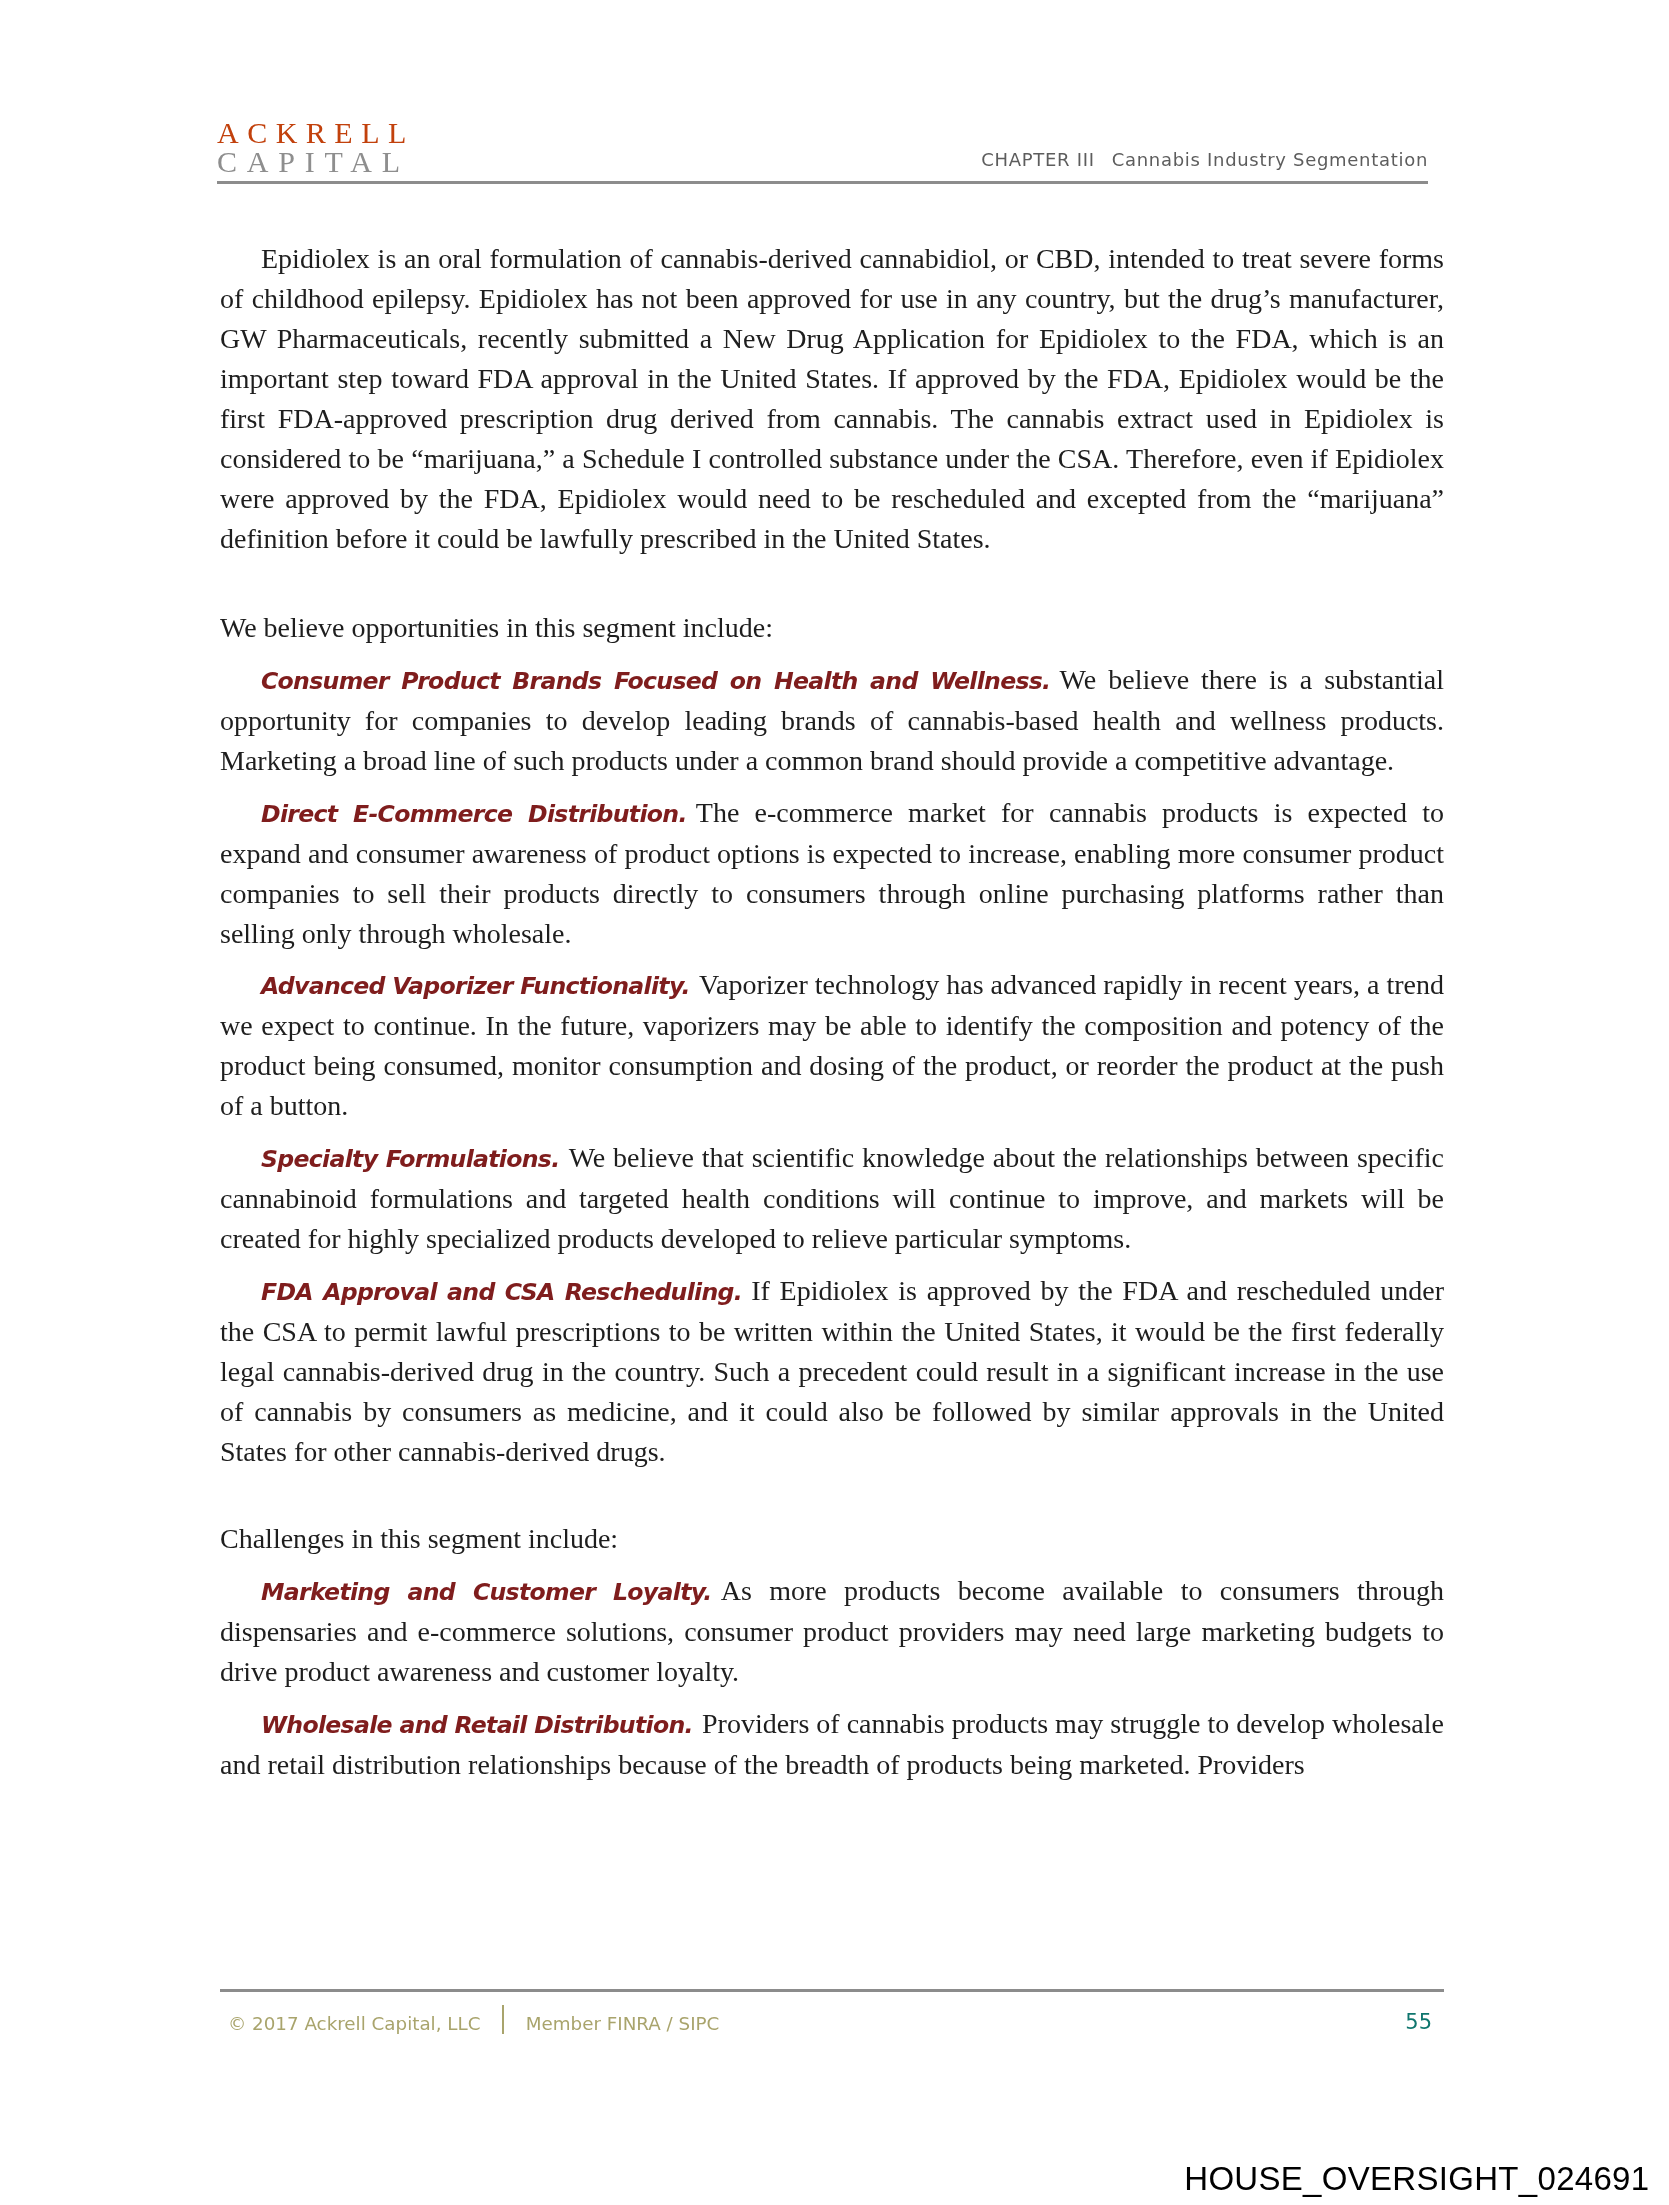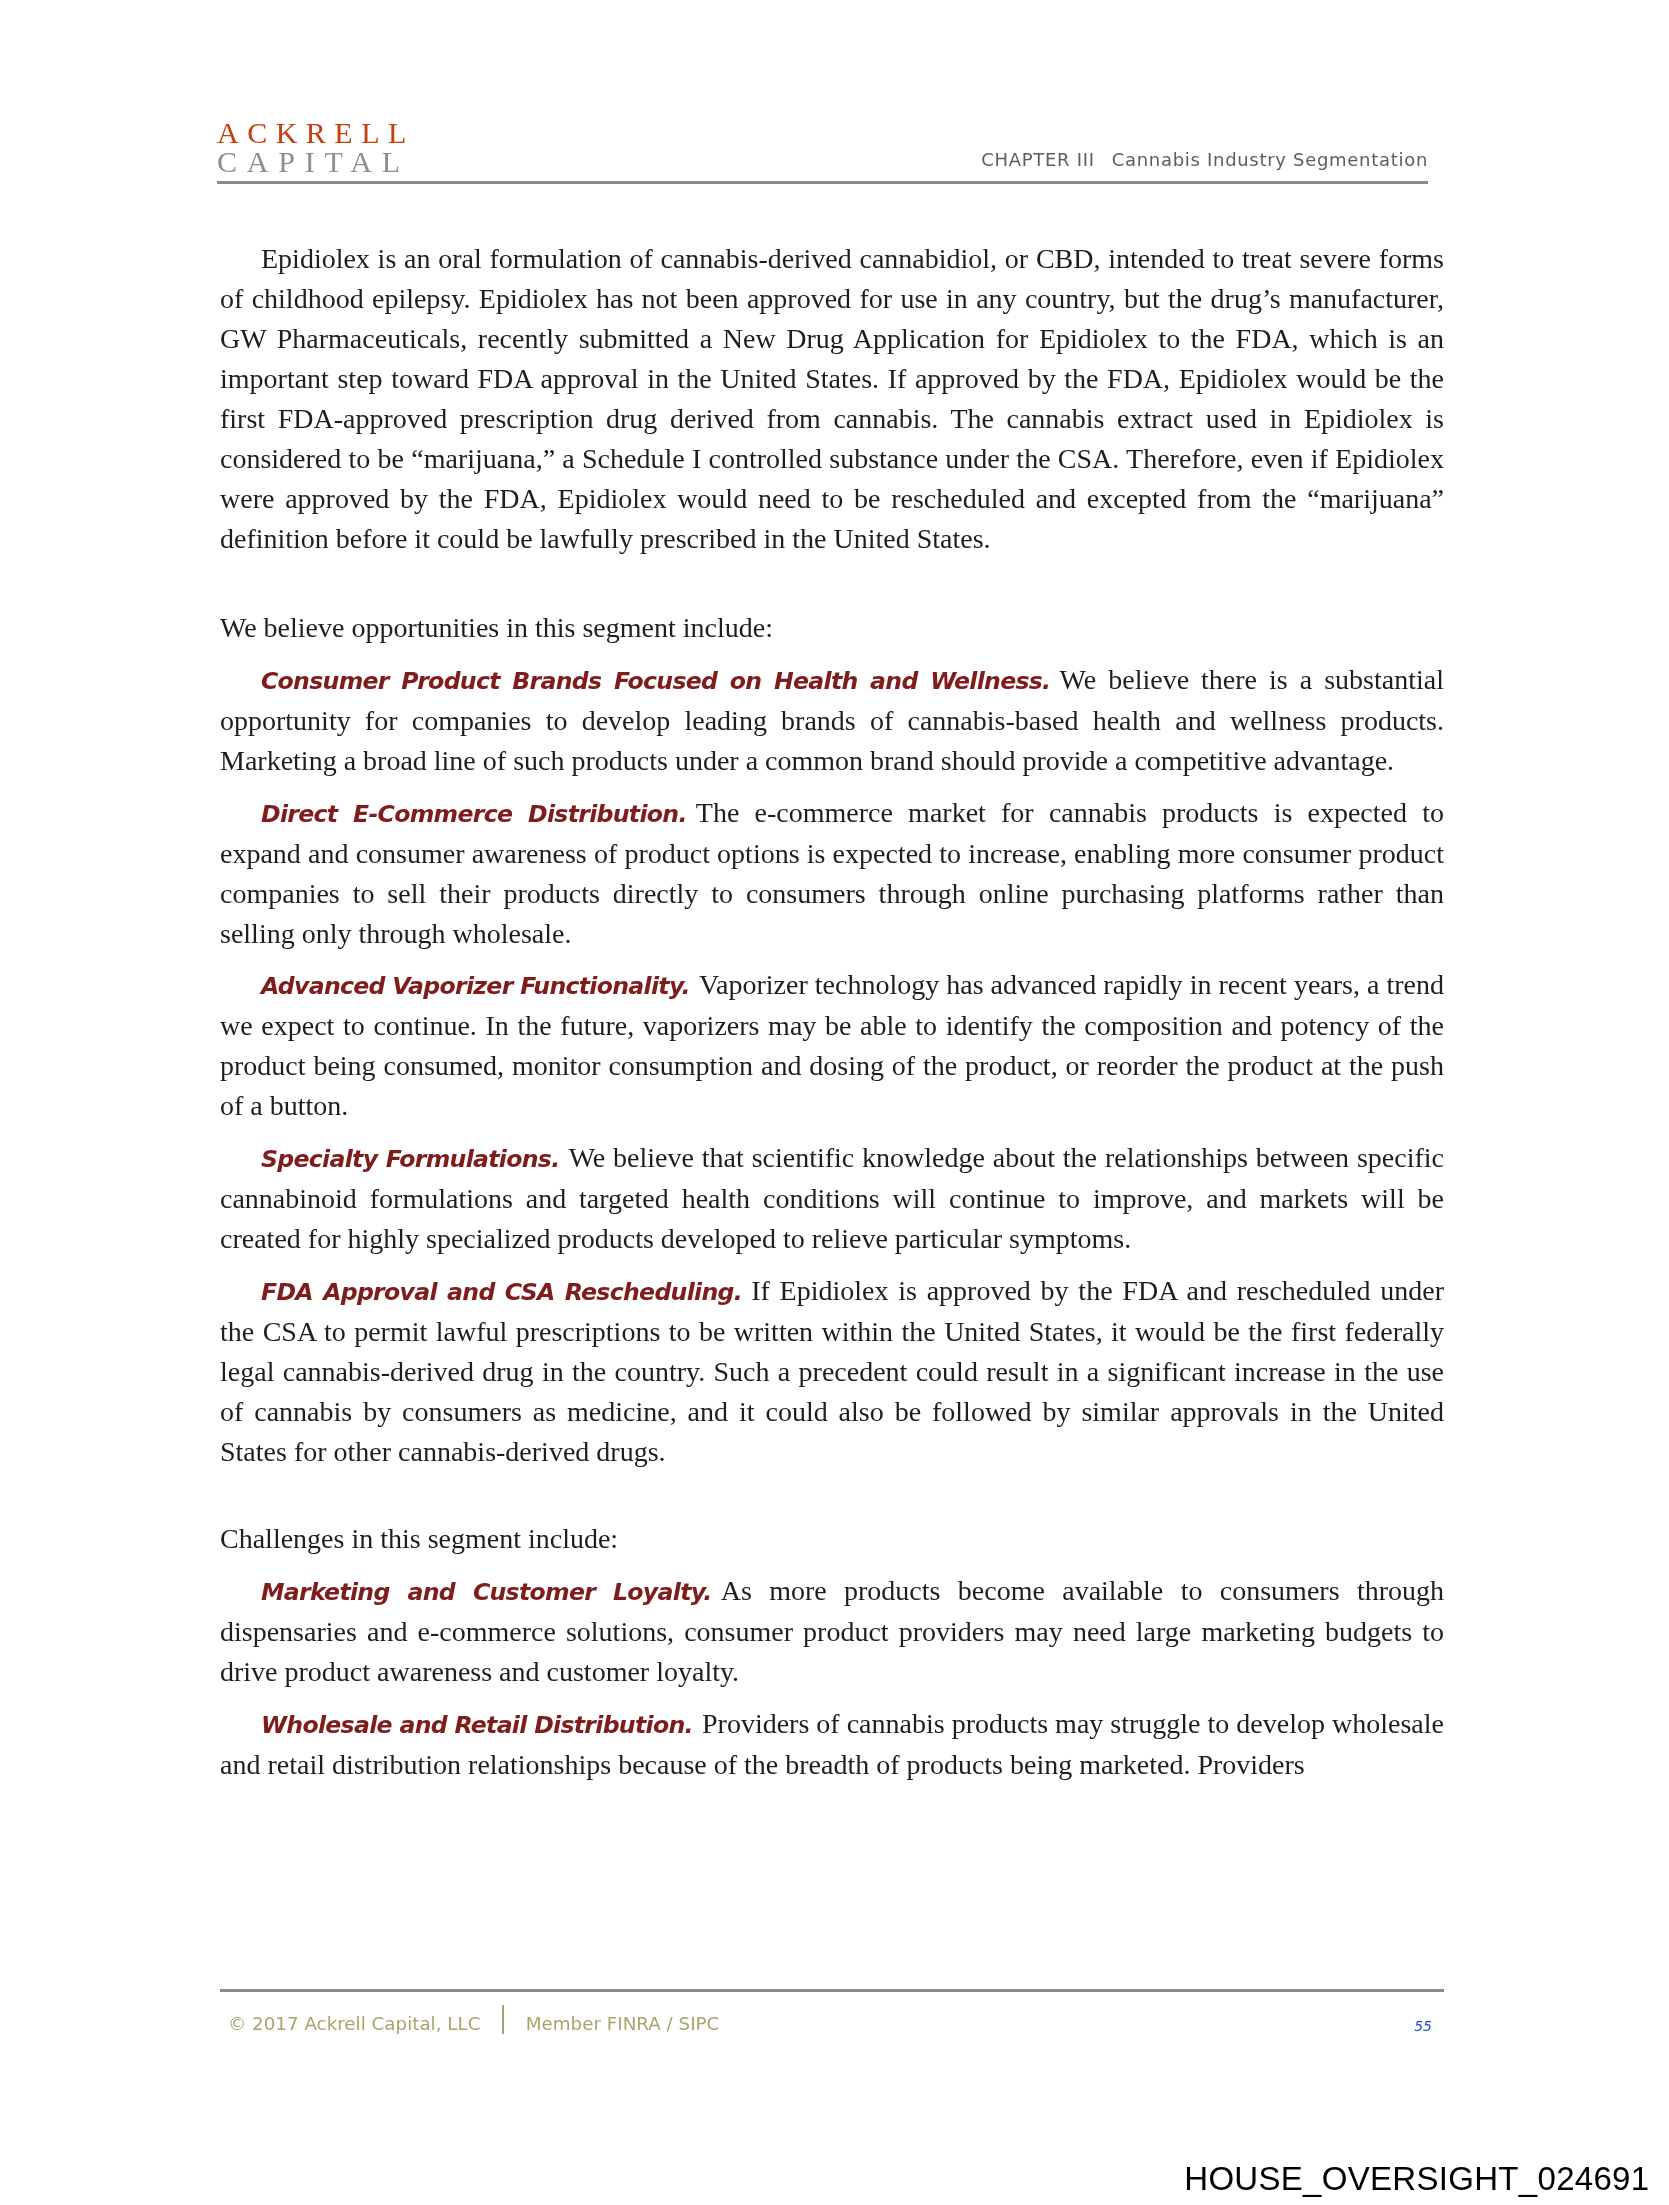--- a/index.html
+++ b/index.html
@@ -115,23 +115,22 @@
     }
     .footer .sep {
       display: inline-block;
       width: 1.3px;
       height: 29px;
       background: #a9a46c;
       margin: 0 22px;
     }
     .footer .page-num {
       margin-left: auto;
-      color: #1d4ed8;
-      font-size: 14px;
-      font-style: italic;
+      color: #0f766e;
+      font-size: 21px;
     }
     .bates {
       position: absolute;
       right: 19.6px;
       top: 2160px;
       font-family: "Liberation Sans", "DejaVu Sans", sans-serif;
       font-size: 33px;
       color: #000000;
       letter-spacing: 0.3px;
     }

